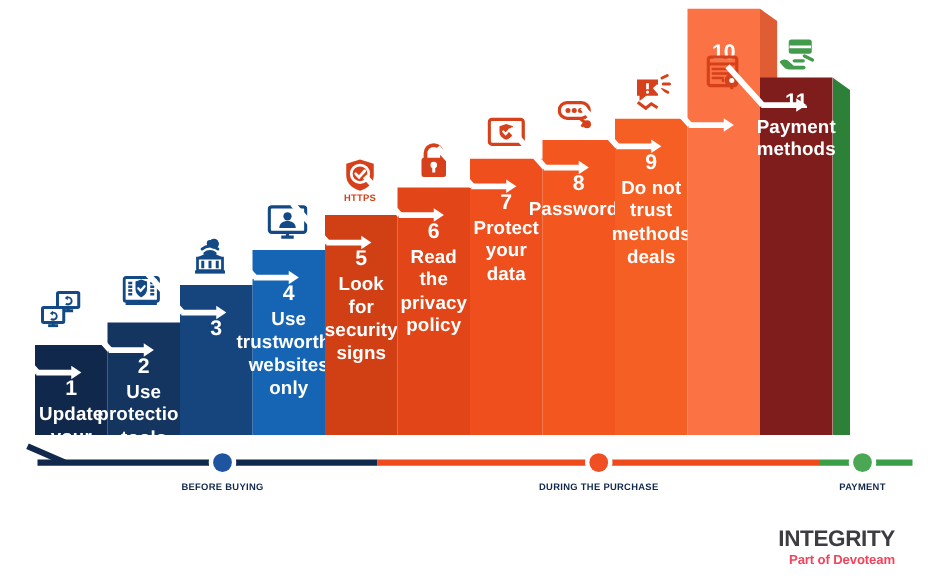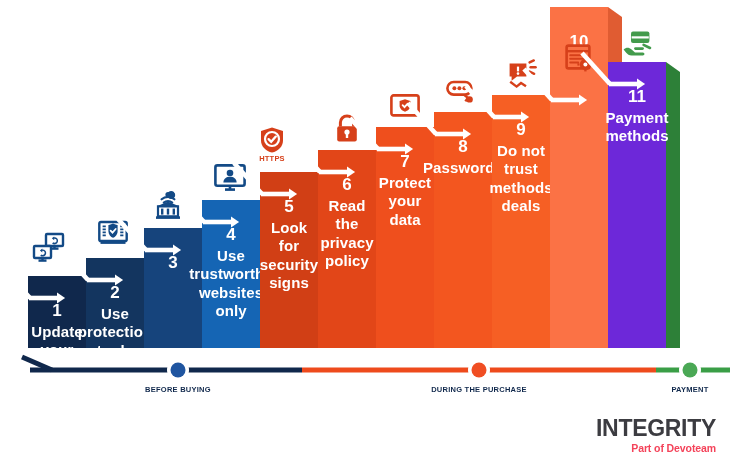--- a/index.html
+++ b/index.html
@@ -44,21 +44,21 @@
   
   #timeline{position:absolute;left:0;top:0;width:742px;height:469px;}
   .tl-label{
     position:absolute;font-size:7.5px;font-weight:bold;
     letter-spacing:.25px;text-align:center;
   }
 
   
   #logo{position:absolute;right:26px;bottom:16px;text-align:right;}
   .logo-main{
-    font-size:23px;font-weight:bold;color:#3c3c41;
+    font-size:18px;font-weight:bold;color:#3c3c41;
     letter-spacing:-0.3px;line-height:1;
   }
   .logo-sub{
     font-size:10.5px;font-weight:bold;color:#f4435a;
     line-height:1;margin-top:3px;letter-spacing:-.1px;
   }
 </style>
 </head>
 <body>
 
@@ -128,21 +128,21 @@
         </div>
       </div>
       <div class="step" style="left: 550px; width: 58px; height: 341px;">
         <div style="position: absolute; left: 58px; top: 0px; width: 14px; height: 270px; background: rgb(224, 92, 50); clip-path: polygon(0px 0px, 100% 10px, 100% 100%, 0px 100%);"></div>
         <div class="face" style="background: rgb(251, 114, 69); padding-top: 26px;">
           <div class="num">10</div>
         </div>
       </div>
       <div class="step" style="left: 608px; width: 58px; height: 286px;">
         <div style="position: absolute; left: 58px; top: 0px; width: 14px; height: 286px; background: rgb(45, 128, 56); clip-path: polygon(0px 0px, 100% 10px, 100% 100%, 0px 100%);"></div>
-        <div class="face" style="background: #6d28d9; padding-top: 26px;">
+        <div class="face" style="background: #7f1d1d; padding-top: 10px;">
           <div class="num">11</div>
           <div class="lbl">Payment methods</div>
         </div>
       </div>
     </div>
 
   <div id="icons-layer">
       <div class="ico" style="left: 32px; top: 232px; width: 34px;">
         <svg width="34" height="30" viewBox="0 0 34 30">
         <g fill="none" stroke="#134a86" stroke-width="2.4">
@@ -191,21 +191,21 @@
       </div>
       <div class="ico" style="left: 214px; top: 164px; width: 32px;">
         <svg width="32" height="28" viewBox="0 0 32 28">
         <rect x="1.4" y="1.4" width="29.2" height="20.4" rx="2" fill="none" stroke="#134a86" stroke-width="2.6"></rect>
         <circle cx="16" cy="9" r="3.3" fill="#134a86"></circle>
         <path d="M9.4 18.4c0-3.6 3-5.6 6.6-5.6s6.6 2 6.6 5.6z" fill="#134a86"></path>
         <path d="M11 25.6h10" stroke="#134a86" stroke-width="2.6"></path>
         <path d="M16 21.8v3.8" stroke="#134a86" stroke-width="2.6"></path>
       </svg>
       </div>
-      <div class="ico" style="left: 258px; top: 126px; width: 28px;">
+      <div class="ico" style="left: 274px; top: 126px; width: 28px;">
         <svg width="28" height="28" viewBox="0 0 28 28">
         <path d="M14 1.6l11 3.3v9.5c0 6.4-5 10.4-11 12.2C8 24.8 3 20.8 3 14.4V4.9z" fill="#d6401a"></path>
         <circle cx="14" cy="13" r="7" fill="none" stroke="#fff" stroke-width="2.2"></circle>
         <path d="M10.6 13.1l2.6 2.7 4.6-5.2" fill="none" stroke="#fff" stroke-width="2.3" stroke-linecap="round"></path>
       </svg>
         <div class="httpsword" style="color: rgb(214, 64, 26);">HTTPS</div>
       </div>
       <div class="ico" style="left: 334px; top: 114px; width: 26px;">
         <svg width="26" height="30" viewBox="0 0 26 30">
         <path d="M6.4 12.4V8.6a6.6 6.6 0 0 1 13.2 0v3.8" fill="none" stroke="#d6401a" stroke-width="3"></path>

